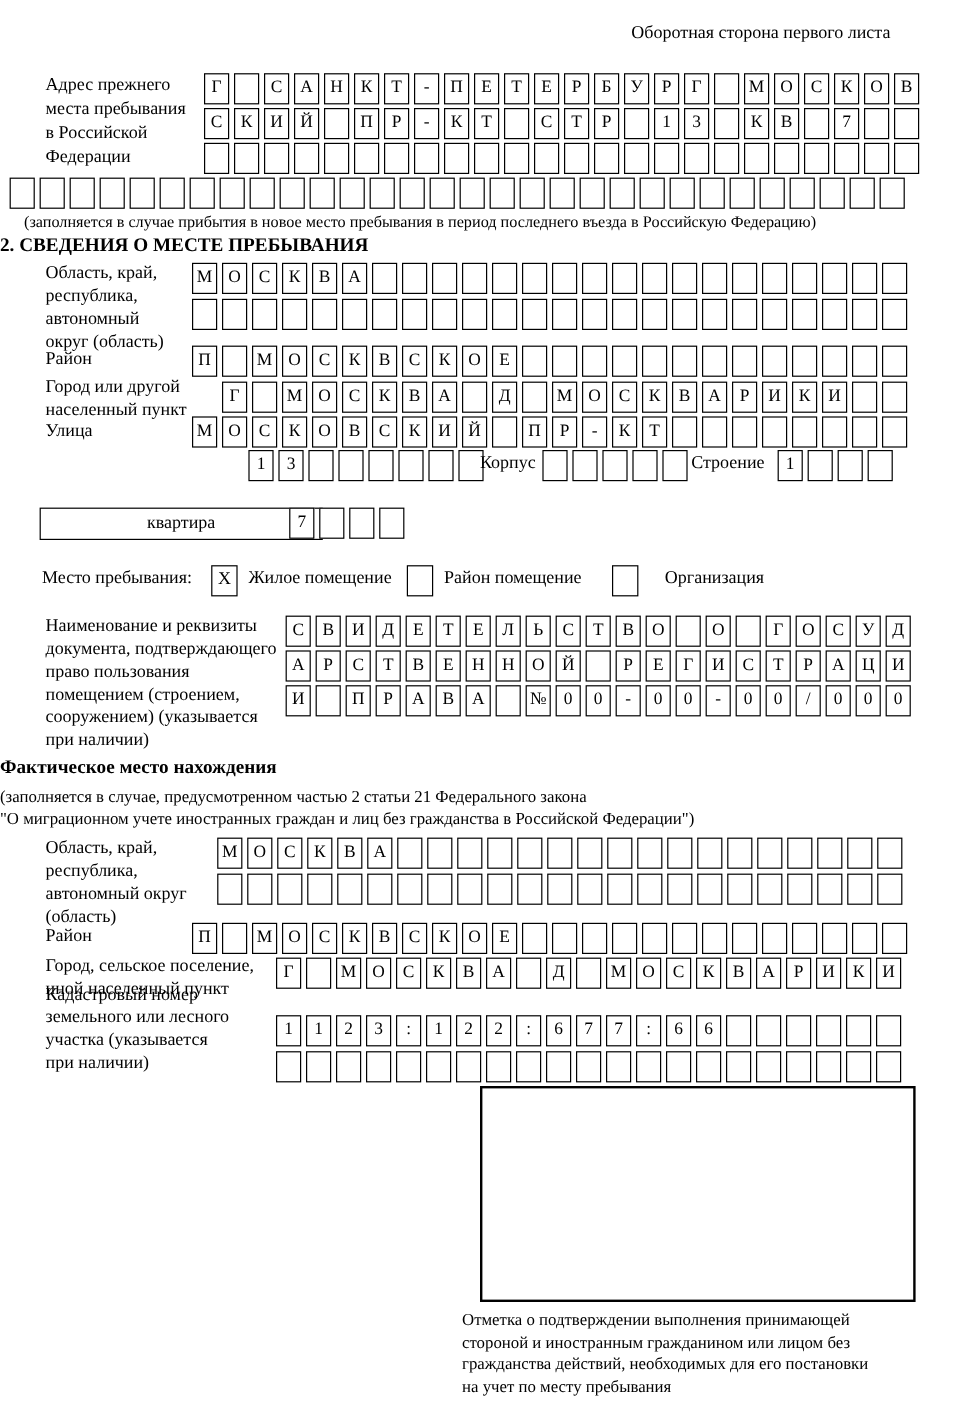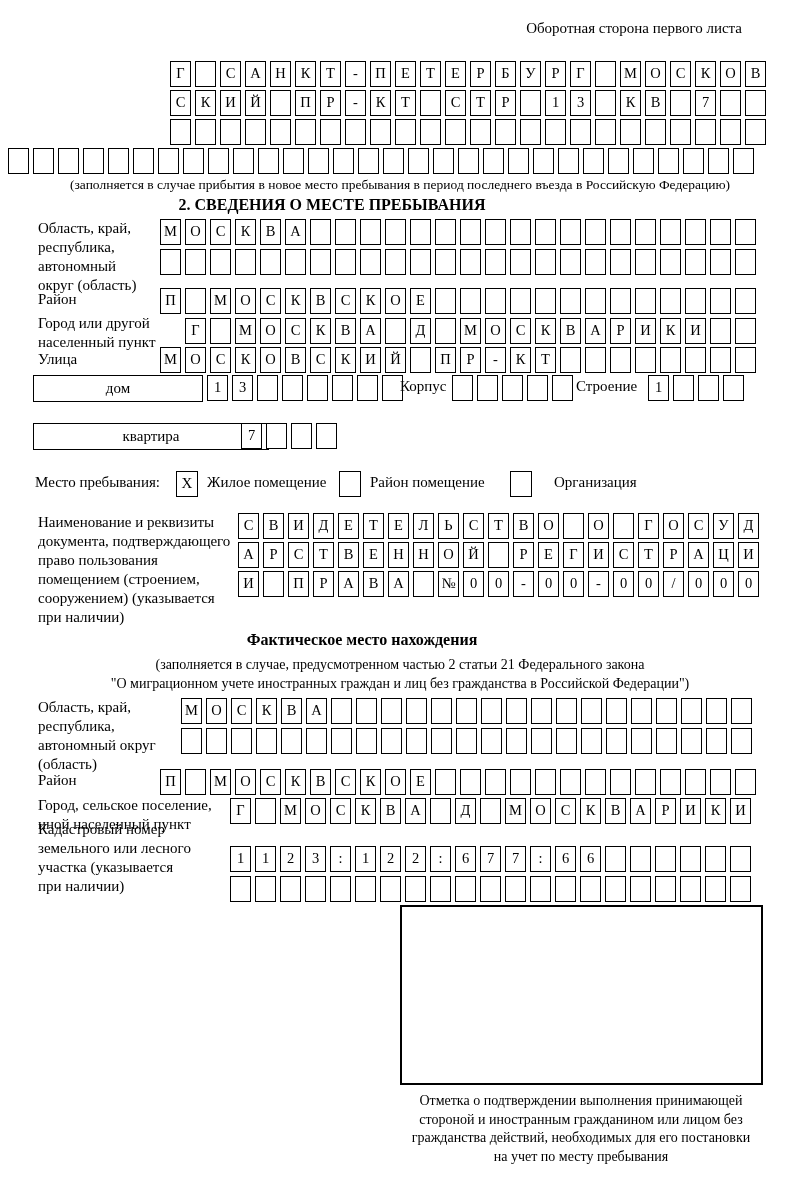--- a/index.html
+++ b/index.html
@@ -8,31 +8,32 @@
   .abs{position:absolute}
   .flabel{line-height:19px;font-size:15px}
   .cellrow{display:flex;height:26px}
   .cell{flex:0 0 21px;box-sizing:border-box;width:21px;height:26px;border:1.8px solid #000;
         margin-right:4px;text-align:center;font-size:14.5px;line-height:22px;background:#fff}
   .wbox{box-sizing:border-box;height:27px;border:1.8px solid #000;text-align:center;
         line-height:24px;font-size:15px;background:#fff}
   .chk{box-sizing:border-box;width:22px;height:26px;border:1.8px solid #000;text-align:center;
        line-height:22px;font-size:15px;background:#fff}
   .note{font-size:13.5px;line-height:17px}
-  .center{text-align:center}
+  .center{text-align:left}
   .h-bold{font-weight:bold;font-size:16px}
   .stampbox{box-sizing:border-box;border:2px solid #000;background:#fff}
 </style>
 </head>
 <body>
 
 <div id="page">
 
   <div class="abs" style="top:20px;right:58px">Оборотная сторона первого листа</div>
 
+  <div class="abs flabel" style="top:61px;left:38px;line-height:20px">Адрес прежнего<br>места пребывания<br>в Российской<br>Федерации</div>
   <div class="abs cellrow" style="top:61px;left:170px">
       <span class="cell">Г</span>
       <span class="cell"></span>
       <span class="cell">С</span>
       <span class="cell">А</span>
       <span class="cell">Н</span>
       <span class="cell">К</span>
       <span class="cell">Т</span>
       <span class="cell">-</span>
       <span class="cell">П</span>
@@ -270,21 +271,20 @@
       <span class="cell"></span>
       <span class="cell"></span>
       <span class="cell"></span>
       <span class="cell"></span>
       <span class="cell"></span>
       <span class="cell"></span>
       <span class="cell"></span>
       <span class="cell"></span>
     </div>
 
-  <div class="abs wbox" style="top:375px;left:33px;width:170px">дом</div>
   <div class="abs cellrow" style="top:375px;left:207px">
       <span class="cell">1</span>
       <span class="cell">3</span>
       <span class="cell"></span>
       <span class="cell"></span>
       <span class="cell"></span>
       <span class="cell"></span>
       <span class="cell"></span>
       <span class="cell"></span>
     </div>

